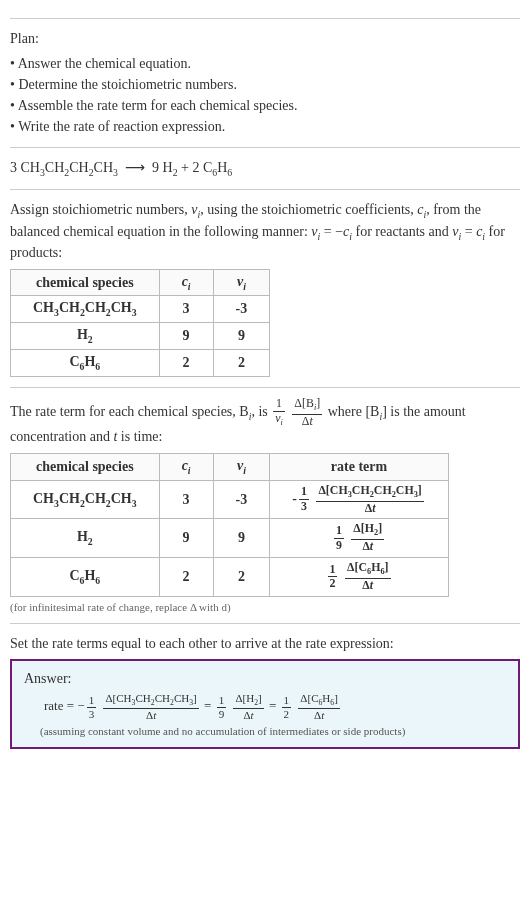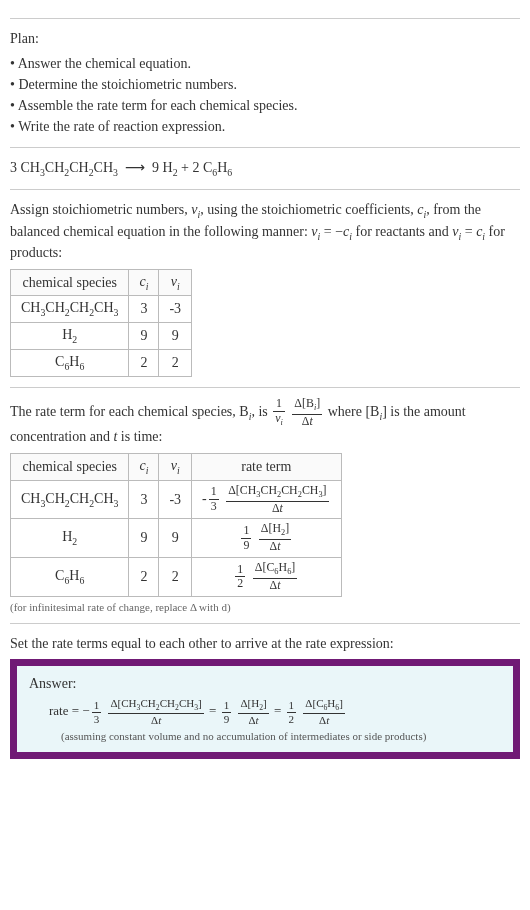--- a/index.html
+++ b/index.html
@@ -16,45 +16,45 @@
 .formula { font-family: Georgia, serif; }
 sub { font-size: 0.7em; vertical-align: sub; }
 .plan-list { margin-top: 4px; }
 .plan-item { margin-left: 0; line-height: 1.5; }
 table.stoich {
   border-collapse: collapse;
   margin-top: 6px;
 }
 table.stoich th, table.stoich td {
   border: 1px solid #bbb;
-  padding: 4px 10px;
+  padding: 4px 22px;
   text-align: center;
-  font-weight: normal;
+  font-weight: bold;
 }
 table.stoich th { background: #fafafa; }
 .frac {
   display: inline-block;
   vertical-align: middle;
   text-align: center;
   font-size: 0.85em;
   line-height: 1;
   margin: 0 2px;
 }
 .frac .num { display: block; padding: 0 2px 1px; border-bottom: 1px solid #333; }
 .frac .den { display: block; padding: 1px 2px 0; }
 .note { font-size: 11px; color: #666; margin-top: 4px; }
 .answer-box {
   background: #eaf6f9;
-  border: 7px solid #701a75;
+  border: 2px solid #701a75;
   padding: 10px 12px;
   margin-top: 6px;
 }
 .answer-box .ans-label { font-size: 14px; margin-bottom: 6px; }
 .answer-box .ans-line { font-size: 13px; margin-left: 20px; margin-bottom: 4px; }
-.answer-box .ans-note { font-size: 11px; color: #555; margin-left: 32px; }
+.answer-box .ans-note { font-size: 11px; color: #555; margin-left: 16px; }
 .ital { font-style: italic; }
 .arrow { font-family: 'Arial Unicode MS', Arial, sans-serif; }
 p { line-height: 1.4; }
 </style>
 </head>
 <body>
 
 <div class="section">
 </div>
 

